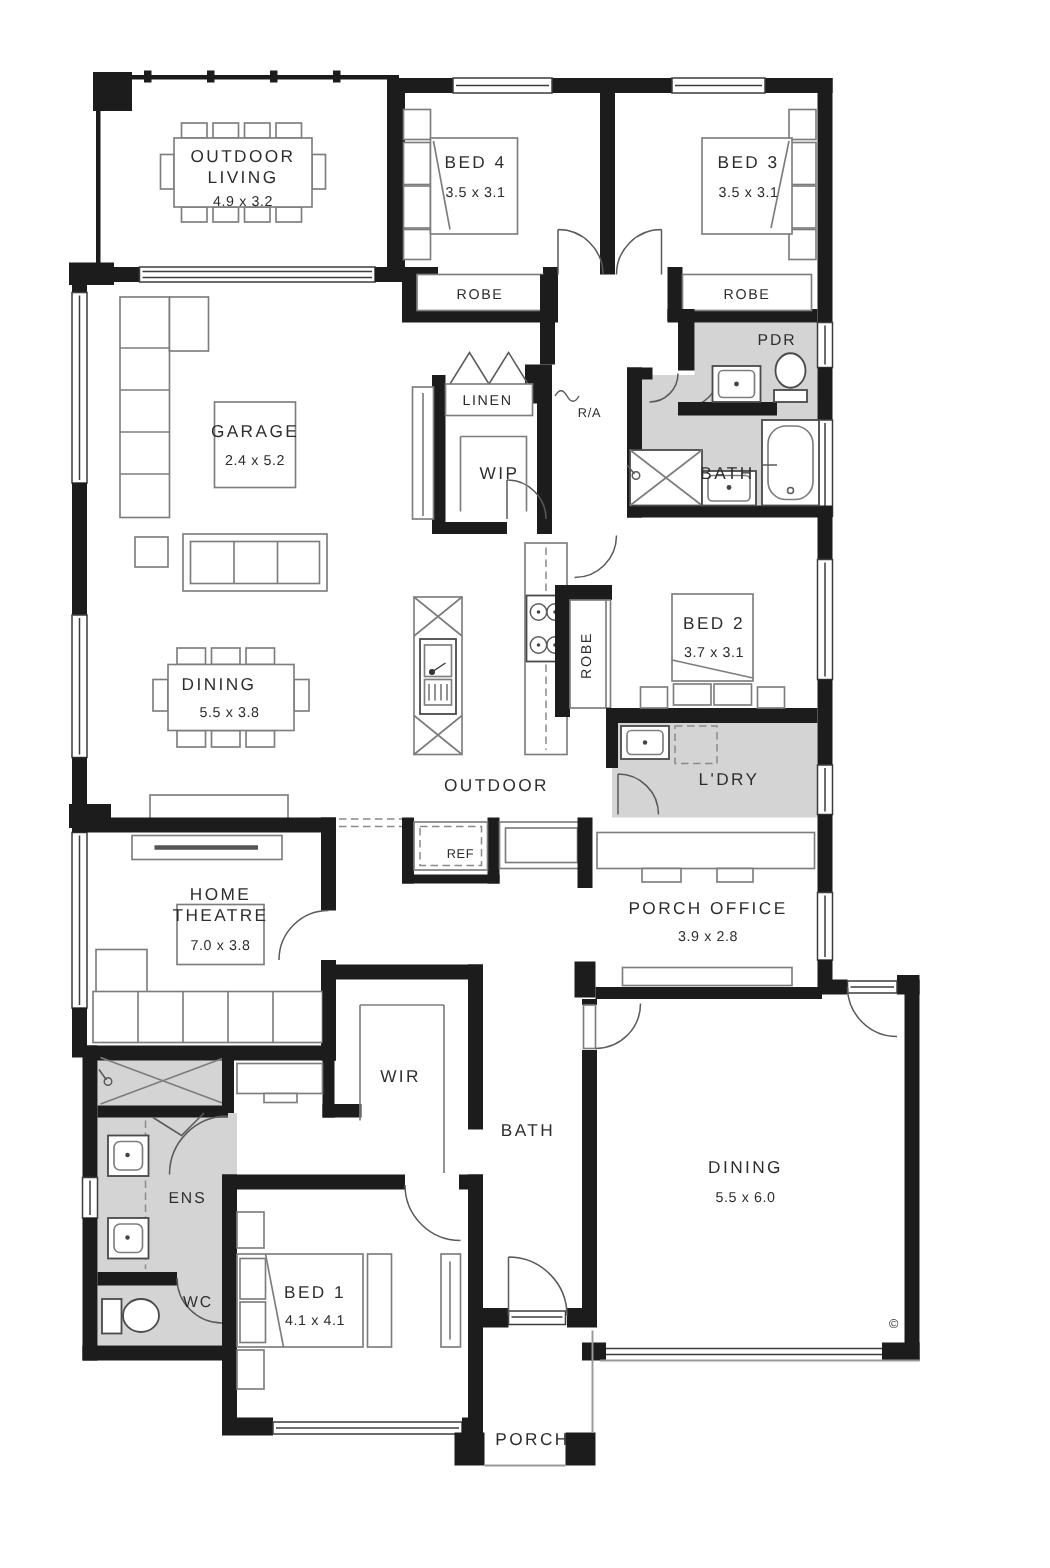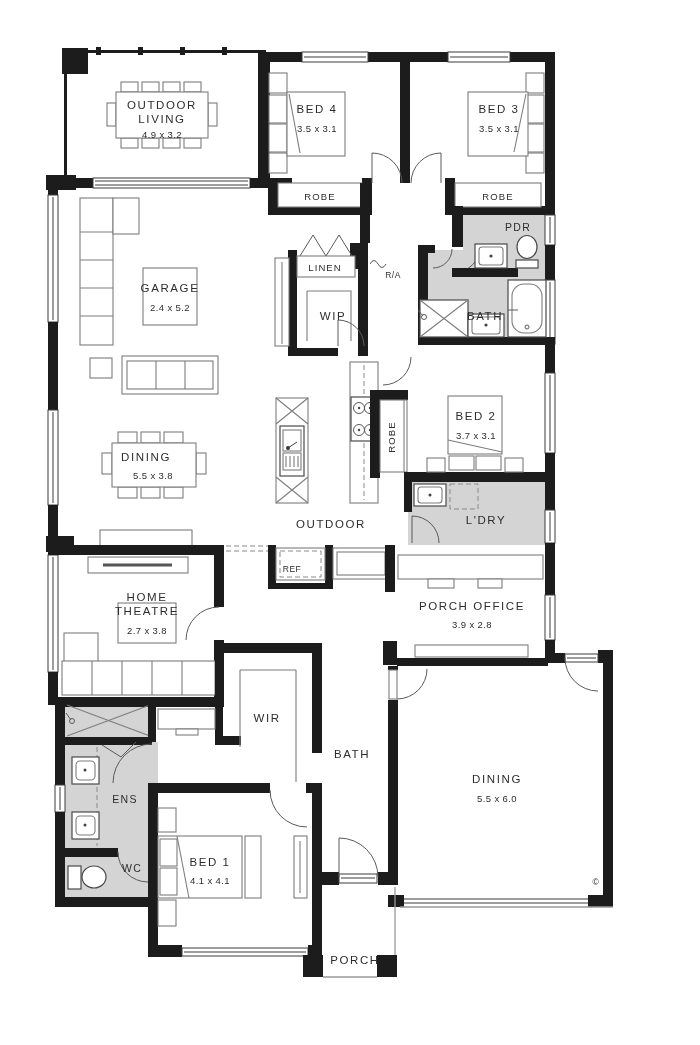--- a/index.html
+++ b/index.html
@@ -404,24 +404,24 @@
 <div class="lbl" style="left:476px;top:410px">BED 2</div>
 <div class="lbl dims" style="left:476px;top:429px">3.7 x 3.1</div>
 
 <div class="lbl sm vert" style="left:392px;top:437px">ROBE</div>
 
 <div class="lbl" style="left:146px;top:451px">DINING</div>
 <div class="lbl dims" style="left:153px;top:469px">5.5 x 3.8</div>
 
 <div class="lbl" style="left:331px;top:518px">OUTDOOR</div>
 <div class="lbl" style="left:486px;top:514px">L'DRY</div>
-<div class="lbl xs" style="left:292px;top:563px">REF</div>
+<div class="lbl xs" style="left:307px;top:563px">REF</div>
 
 <div class="lbl wrap2" style="left:147px;top:591px">HOME THEATRE</div>
-<div class="lbl dims" style="left:147px;top:624px">2.7 x 3.8</div>
+<div class="lbl dims" style="left:147px;top:624px">7.0 x 3.8</div>
 
 <div class="lbl" style="left:472px;top:600px">PORCH OFFICE</div>
 <div class="lbl dims" style="left:472px;top:618px">3.9 x 2.8</div>
 
 <div class="lbl" style="left:267px;top:712px">WIR</div>
 <div class="lbl" style="left:352px;top:748px">BATH</div>
 
 <div class="lbl" style="left:497px;top:773px">DINING</div>
 <div class="lbl dims" style="left:497px;top:792px">5.5 x 6.0</div>
 

